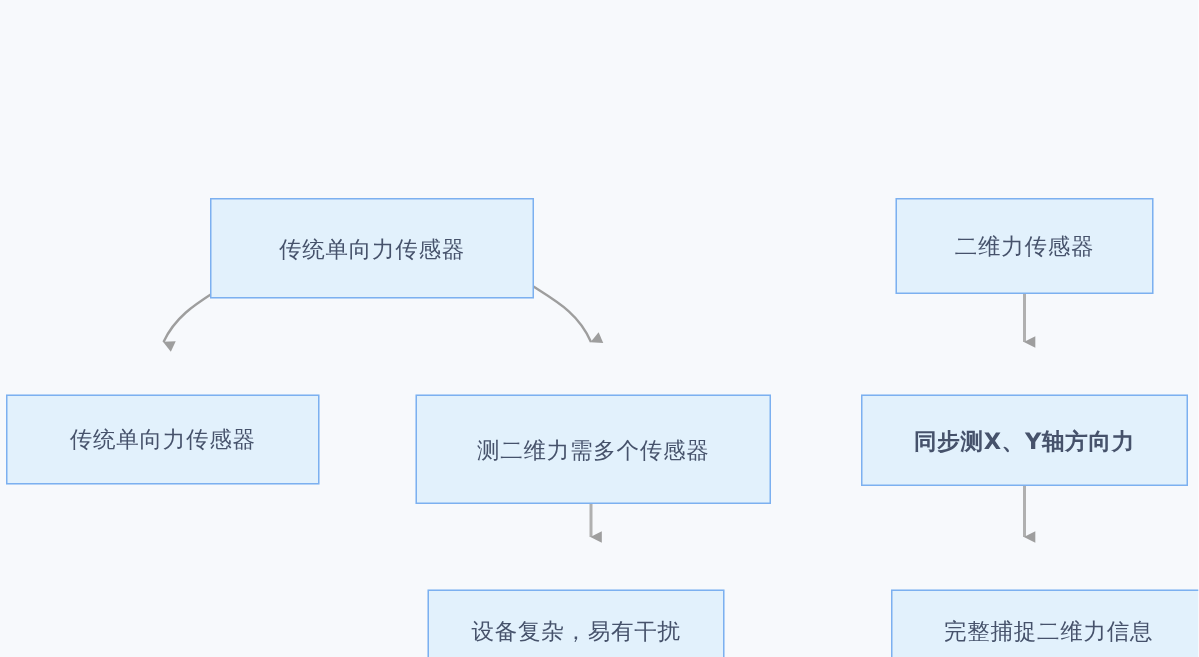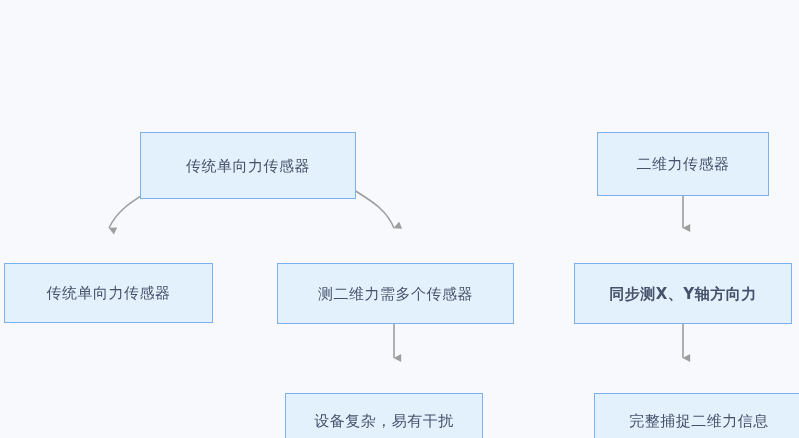--- a/index.html
+++ b/index.html
@@ -39,21 +39,21 @@
     line-height: 1.2;
     color: #46526b;
     letter-spacing: 0.5px;
     white-space: nowrap;
     font-family: "DejaVu Sans", "Liberation Sans", sans-serif;
   }
 
   
   #n-traditional      { left: 140px; top: 104px; width: 216px; height: 67px; }
   #n-single-axis      { left: 4px;   top: 235px; width: 209px; height: 60px; }
-  #n-multi-sensor     { left: 277px; top: 235px; width: 237px; height: 61px; }
+  #n-multi-sensor     { left: 277px; top: 235px; width: 237px; height: 73px; }
   #n-complex          { left: 285px; top: 365px; width: 198px; height: 56px; justify-content: center; }
 
   
   #n-2d-sensor        { left: 597px; top: 104px; width: 172px; height: 64px; }
   #n-sync-xy          { left: 574px; top: 235px; width: 218px; height: 61px; font-weight: bold; }
   #n-capture-complete { left: 594px; top: 365px; width: 210px; height: 56px; }
 </style>
 </head>
 <body>
 

